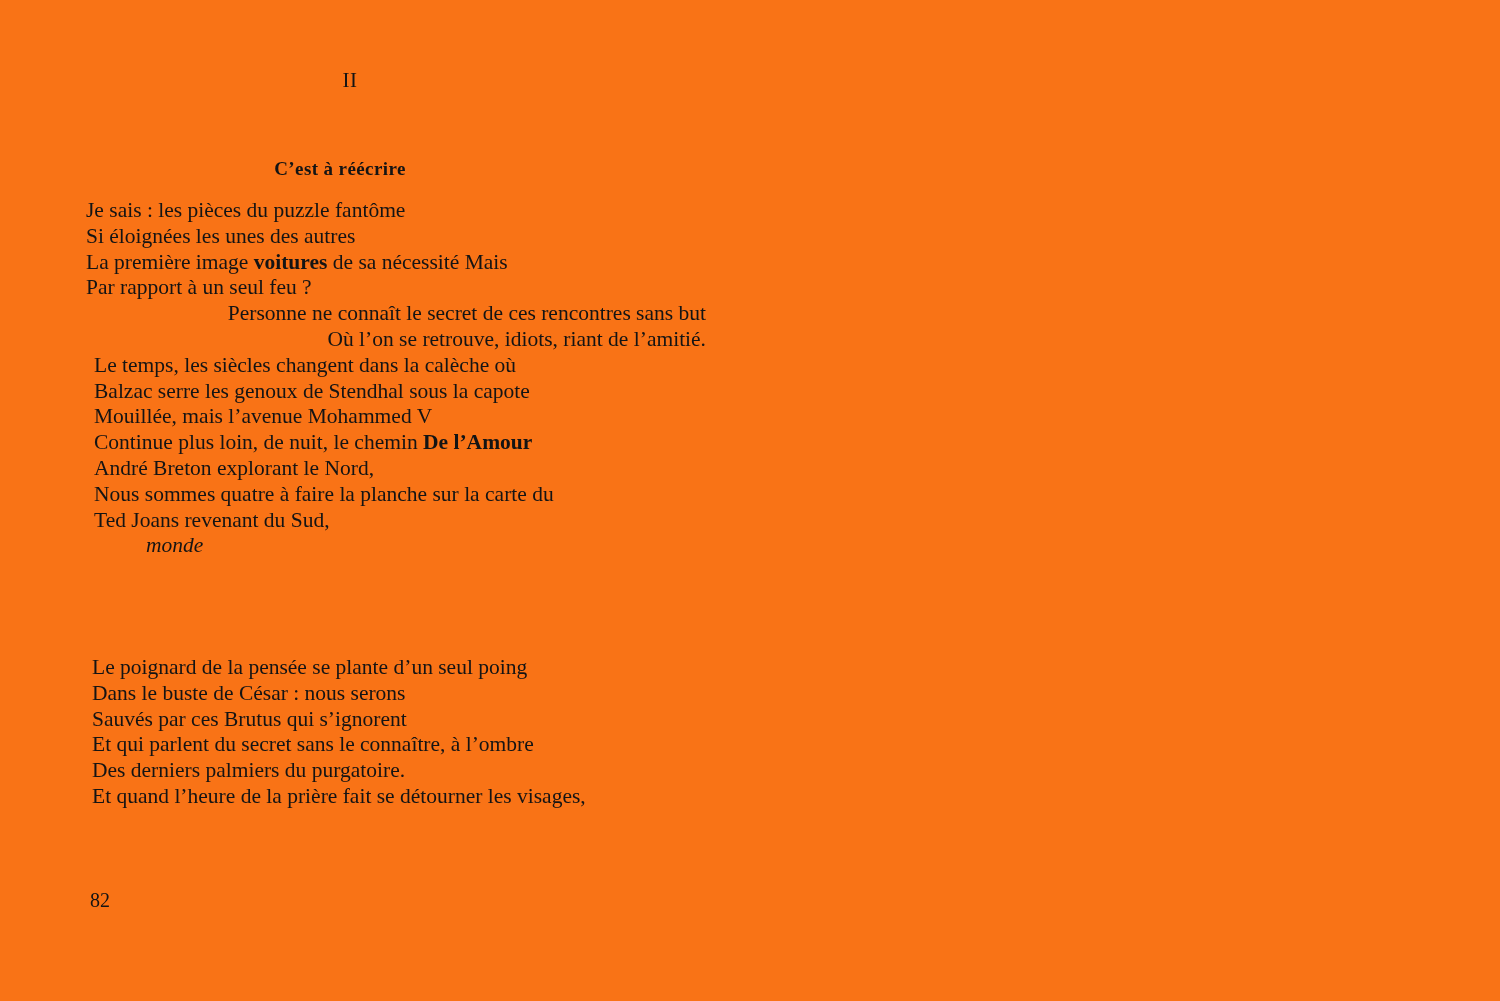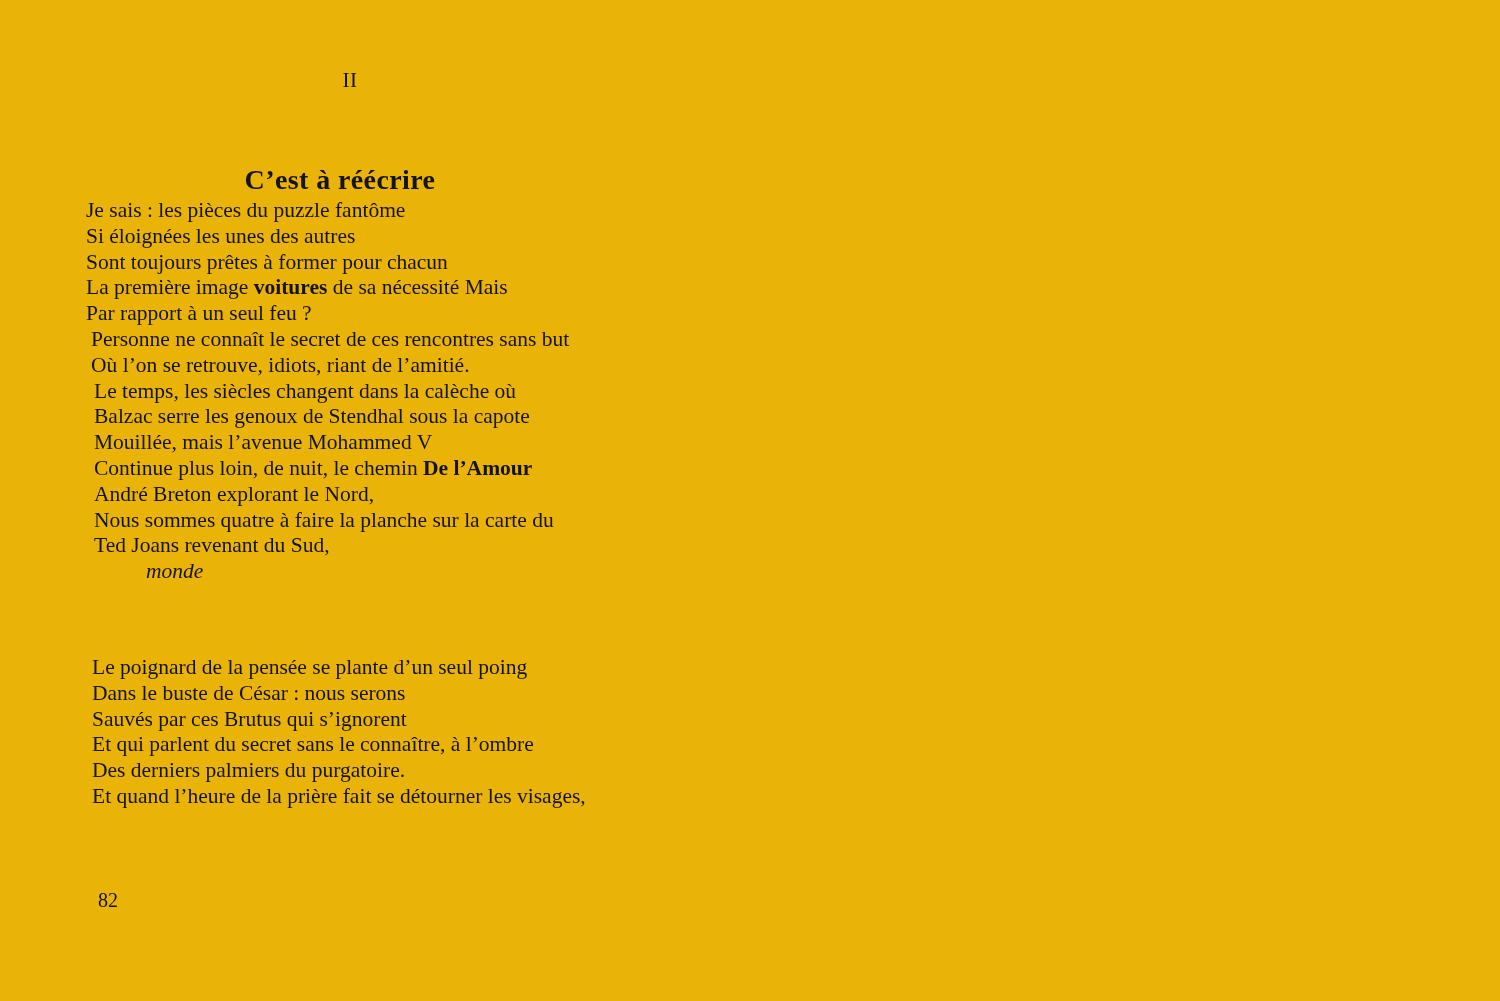--- a/index.html
+++ b/index.html
@@ -13,21 +13,21 @@
     position: relative;
     overflow: hidden;
     font-family: "Liberation Serif", "DejaVu Serif", serif;
     color: #141414;
     -webkit-font-smoothing: antialiased;
   }
 
   .page-spread {
     position: absolute;
     inset: 0;
-    background: #eab308;
+    background: #f97316;
   }
 
   
   .page-col {
     position: absolute;
     top: 0;
     height: 1001px;
   }
   .page-col.left  { left: 0;   width: 750px; }
   .page-col.right { left: 750px; width: 750px; }
@@ -41,72 +41,71 @@
     text-align: center;
     font-size: 21px;
     letter-spacing: 0.5px;
   }
   .poem-title {
     position: absolute;
     top: 145px;
     left: 0;
     width: 680px;
     text-align: center;
-    font-size: 28px;
+    font-size: 19px;
     font-weight: bold;
     letter-spacing: 0.4px;
   }
 
   
   .verse-block {
     position: absolute;
     font-size: 21.5px;
     line-height: 25.8px;
   }
   #left-stanza-1  { top: 198px; left: 86px; width: 620px; }
   #left-stanza-2  { top: 655px; left: 92px; width: 620px; }
 
   .verse-line {
     white-space: pre;
     margin: 0;
     padding: 0;
   }
   
   .ind-0  { padding-left: 0; }
-  .ind-sm { padding-left: 5px; }
+  .ind-sm { padding-left: 5px; text-align: right; }
   .ind-md { padding-left: 8px; }
   .ind-run{ padding-left: 60px; font-style: italic; }
 
   .verse-line b {
     font-weight: bold;
   }
 
   
   .folio {
     position: absolute;
     top: 889px;
     font-size: 20px;
   }
-  .folio.left  { left: 90px; margin-left: 8px; }
+  .folio.left  { left: 90px; }
 </style>
 </head>
 <body>
 
 <div class="page-spread">
 
   <div class="page-col left">
 
     <div class="section-numeral">II</div>
 
     <h1 class="poem-title">C’est à réécrire</h1>
 
     <div class="verse-block" id="left-stanza-1">
         <div class="verse-line ind-0">Je sais : les pièces du puzzle fantôme</div>
         <div class="verse-line ind-0">Si éloignées les unes des autres</div>
-        <div class="verse-line ind-0">Sont toujours prêtes à former pour chacun</div>
         <div class="verse-line ind-0">La première image <b>voitures</b> de sa nécessité Mais</div>
         <div class="verse-line ind-0">Par rapport à un seul feu ?</div>
         <div class="verse-line ind-sm">Personne ne connaît le secret de ces rencontres sans but</div>
         <div class="verse-line ind-sm">Où l’on se retrouve, idiots, riant de l’amitié.</div>
         <div class="verse-line ind-md">Le temps, les siècles changent dans la calèche où</div>
         <div class="verse-line ind-md">Balzac serre les genoux de Stendhal sous la capote</div>
         <div class="verse-line ind-md">Mouillée, mais l’avenue Mohammed V</div>
         <div class="verse-line ind-md">Continue plus loin, de nuit, le chemin <b>De l’Amour</b></div>
         <div class="verse-line ind-md">André Breton explorant le Nord,</div>
         <div class="verse-line ind-md">Nous sommes quatre à faire la planche sur la carte du</div>

